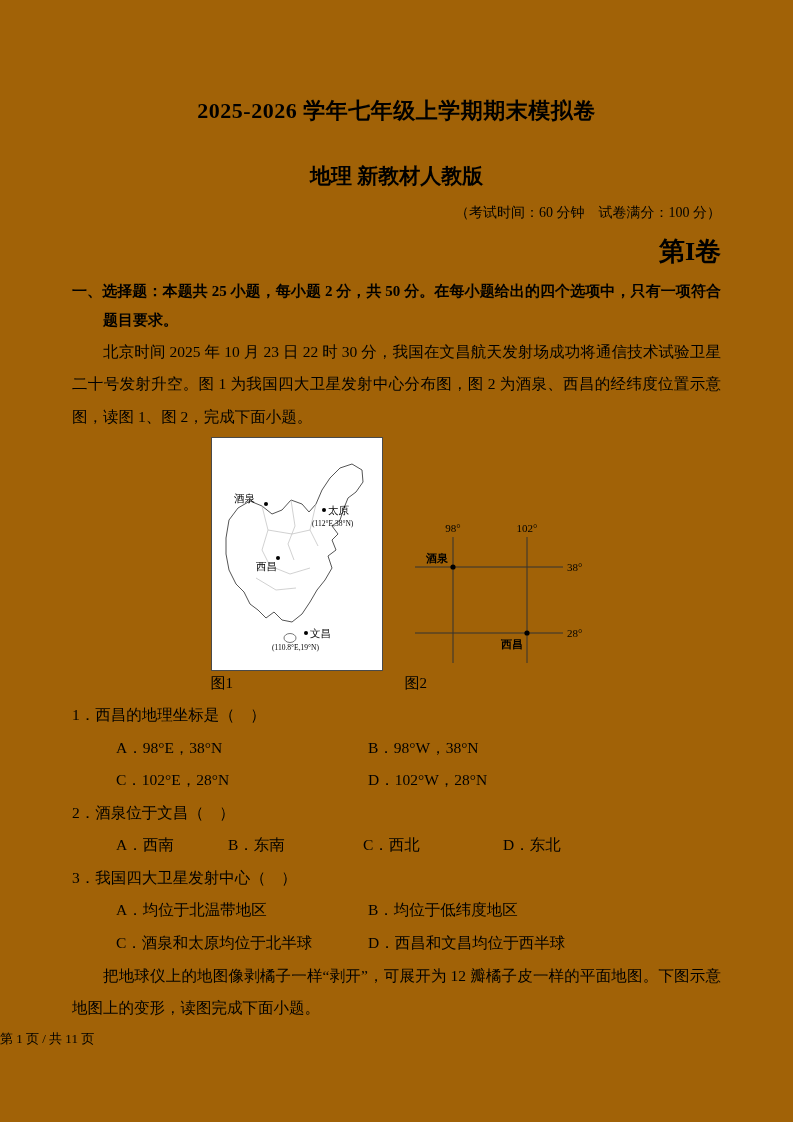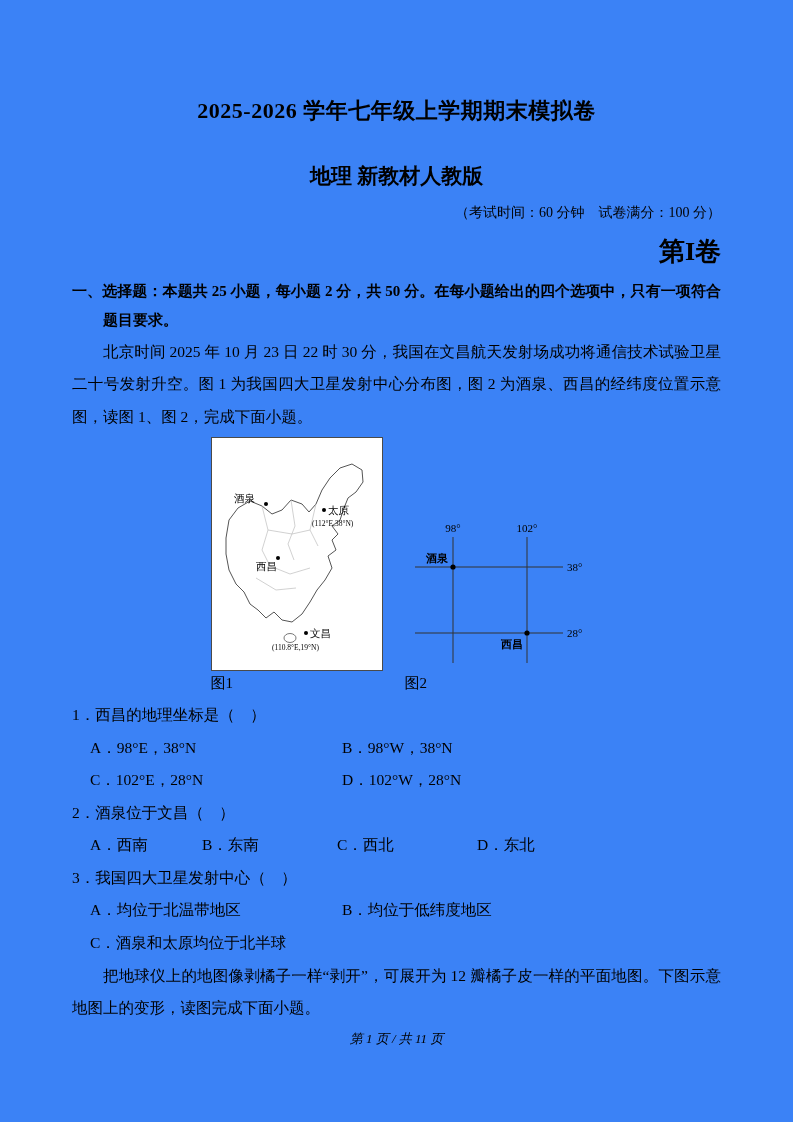--- a/index.html
+++ b/index.html
@@ -1,38 +1,38 @@
 <!DOCTYPE html>
 <html><head>
 <meta charset="utf-8">
 <style>
   * { margin:0; padding:0; box-sizing:border-box; }
   html,body { background:#e9e9e9; }
   body { display:flex; justify-content:center; }
   .page {
-    position:relative; width:793px; height:1122px; background:#3b82f6;
+    position:relative; width:793px; height:1122px; background:#a16207;
     font-family:"Liberation Serif","DejaVu Serif",serif; color:#000;
     padding:96px 72px 0 72px; overflow:hidden;
   }
   .title   { text-align:center; font-size:22px; font-weight:bold; letter-spacing:.5px; margin-bottom:13px; }
   .subtitle{ text-align:center; font-size:21px; font-weight:bold; margin-bottom:14px;margin-top:36px; }
   .meta    { text-align:right; font-size:14px; margin-bottom:12px; }
   .volume  { text-align:right; font-size:26px; font-weight:bold; margin-bottom:8px; }
   .instruction { font-weight:bold; font-size:15px; line-height:1.95; padding-left:31px; text-indent:-31px; text-align:justify; }
   .passage { font-size:15.5px; line-height:2.1; text-indent:2em; text-align:justify; }
   .figures { display:flex; justify-content:center; align-items:flex-end; gap:22px; margin:4px 0 6px 0; }
   .figure  { display:flex; flex-direction:column; }
   .map-box { border:1px solid #4a4a4a; background:#fff; }
   .caption { font-size:15px; margin-top:3px; }
   .question { font-size:15.5px; }
   .stem   { line-height:2.1; }
-  .opts   { display:grid; margin-left:18px; line-height:2.1; }
+  .opts   { display:grid; margin-left:44px; line-height:2.1; }
   .opts-2 { grid-template-columns:252px 1fr; }
   .opts-4 { grid-template-columns:112px 135px 140px 1fr; }
-  .footer { position:absolute; left:0; top:1030px; width:100%; text-align:center; font-size:13px;font-style:italic; }
+  .footer { position:absolute; left:0; top:1030px; width:100%; font-size:13px; }
   svg text { font-family:"Liberation Serif","DejaVu Serif",serif; fill:#000; }
   svg text.b { font-weight:bold; }
   .outline { fill:none; stroke:#555; stroke-width:1; stroke-linejoin:round; }
   .inner   { fill:none; stroke:#bdbdbd; stroke-width:.7; stroke-linejoin:round; }
   .gridln  { stroke:#333; stroke-width:1; }
   .dot     { fill:#000; }
 </style>
 </head>
 <body>
 
@@ -108,20 +108,21 @@
       <span class="opt">D．东北</span>
     </div>
   </section>
 
   <section class="question">
     <div class="stem">3．我国四大卫星发射中心（　）</div>
     <div class="opts opts-2">
       <span class="opt">A．均位于北温带地区</span>
       <span class="opt">B．均位于低纬度地区</span>
       <span class="opt">C．酒泉和太原均位于北半球</span>
+      <span class="opt">D．西昌和文昌均位于西半球</span>
     </div>
   </section>
 
   <p class="passage">把地球仪上的地图像剥橘子一样“剥开”，可展开为 12 瓣橘子皮一样的平面地图。下图示意地图上的变形，读图完成下面小题。</p>
 
   <div class="footer">第 1 页 / 共 11 页</div>
 
 </div>
 
 </body></html>

